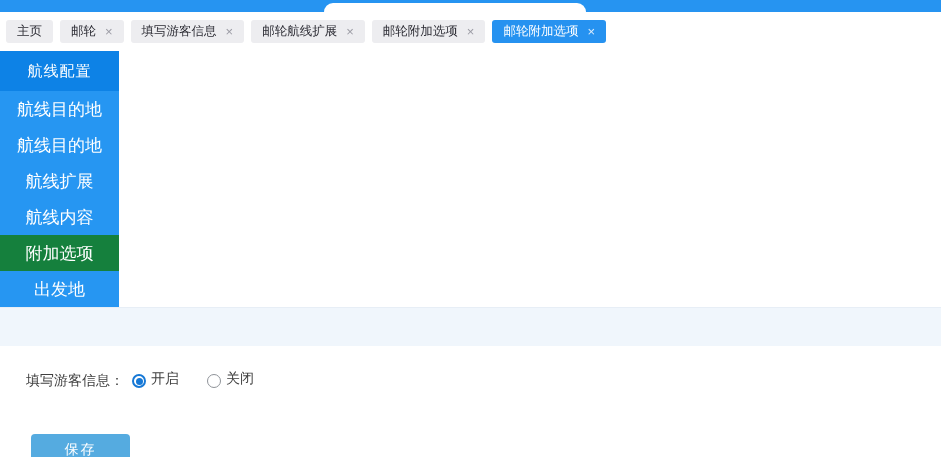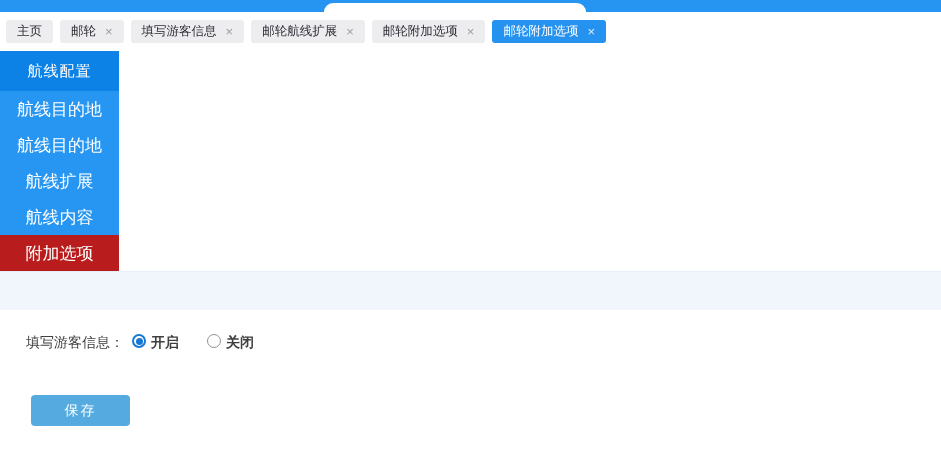--- a/index.html
+++ b/index.html
@@ -84,21 +84,21 @@
   }
   .side-item {
     height: 36px;
     display: flex;
     align-items: center;
     justify-content: center;
     font-size: 17px;
     cursor: pointer;
     font-family: Liberation Mono, monospace;
   }
-  .side-item.active { background: #b91c1c; }
+  .side-item.active { background: #15803d; }
 
   .main {
     flex: 1;
     background: #ffffff;
     display: flex;
     flex-direction: column;
   }
   .main-strip {
     height: 39px;
     background: #f0f6fc;
@@ -112,24 +112,23 @@
   
   .form-row {
     display: flex;
     align-items: center;
     font-size: 14px;
     color: #404040;
   }
   .form-label { margin-right: 8px; }
   .radio-option {
     display: inline-flex;
-    align-items: flex-start;
+    align-items: flex-end;
     margin-right: 28px;
     cursor: pointer;
-    font-weight: bold;
   }
   .radio-circle {
     width: 14px;
     height: 14px;
     border-radius: 50%;
     border: 1px solid #8f9399;
     background: #ffffff;
     margin-right: 5px;
     position: relative;
   }
@@ -198,20 +197,21 @@
 <div class="layout">
 
   <div class="sidebar">
     <div class="sidebar-header">航线配置</div>
     <div id="side-items">
         <div class="side-item">航线目的地</div>
         <div class="side-item">航线目的地</div>
         <div class="side-item">航线扩展</div>
         <div class="side-item">航线内容</div>
         <div class="side-item active">附加选项</div>
+        <div class="side-item">出发地</div>
       </div>
   </div>
 
   <div class="main">
     <div class="main-strip"></div>
     <div class="content">
 
       <div class="form-row">
         <span class="form-label">填写游客信息：</span>
         <span id="radio-group"><span class="radio-option">

